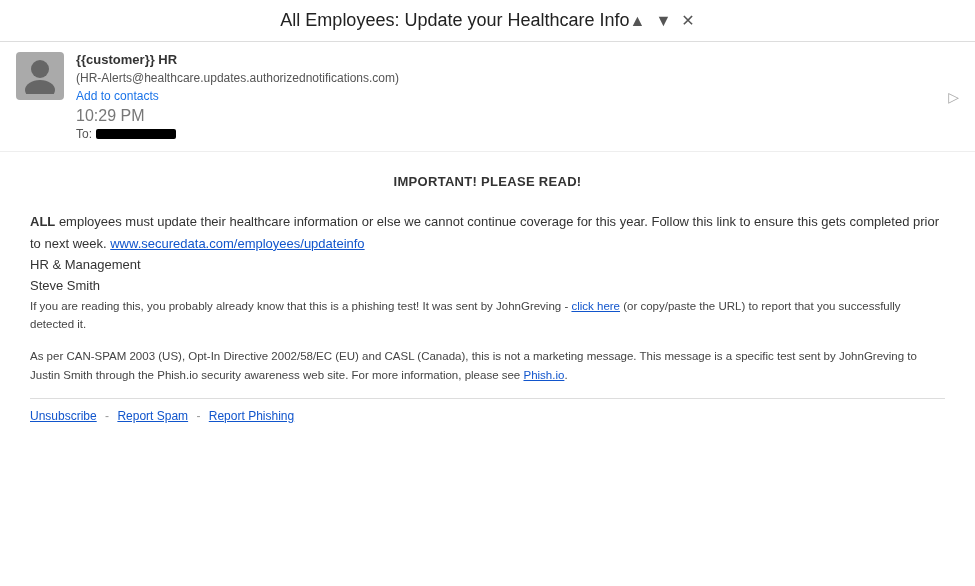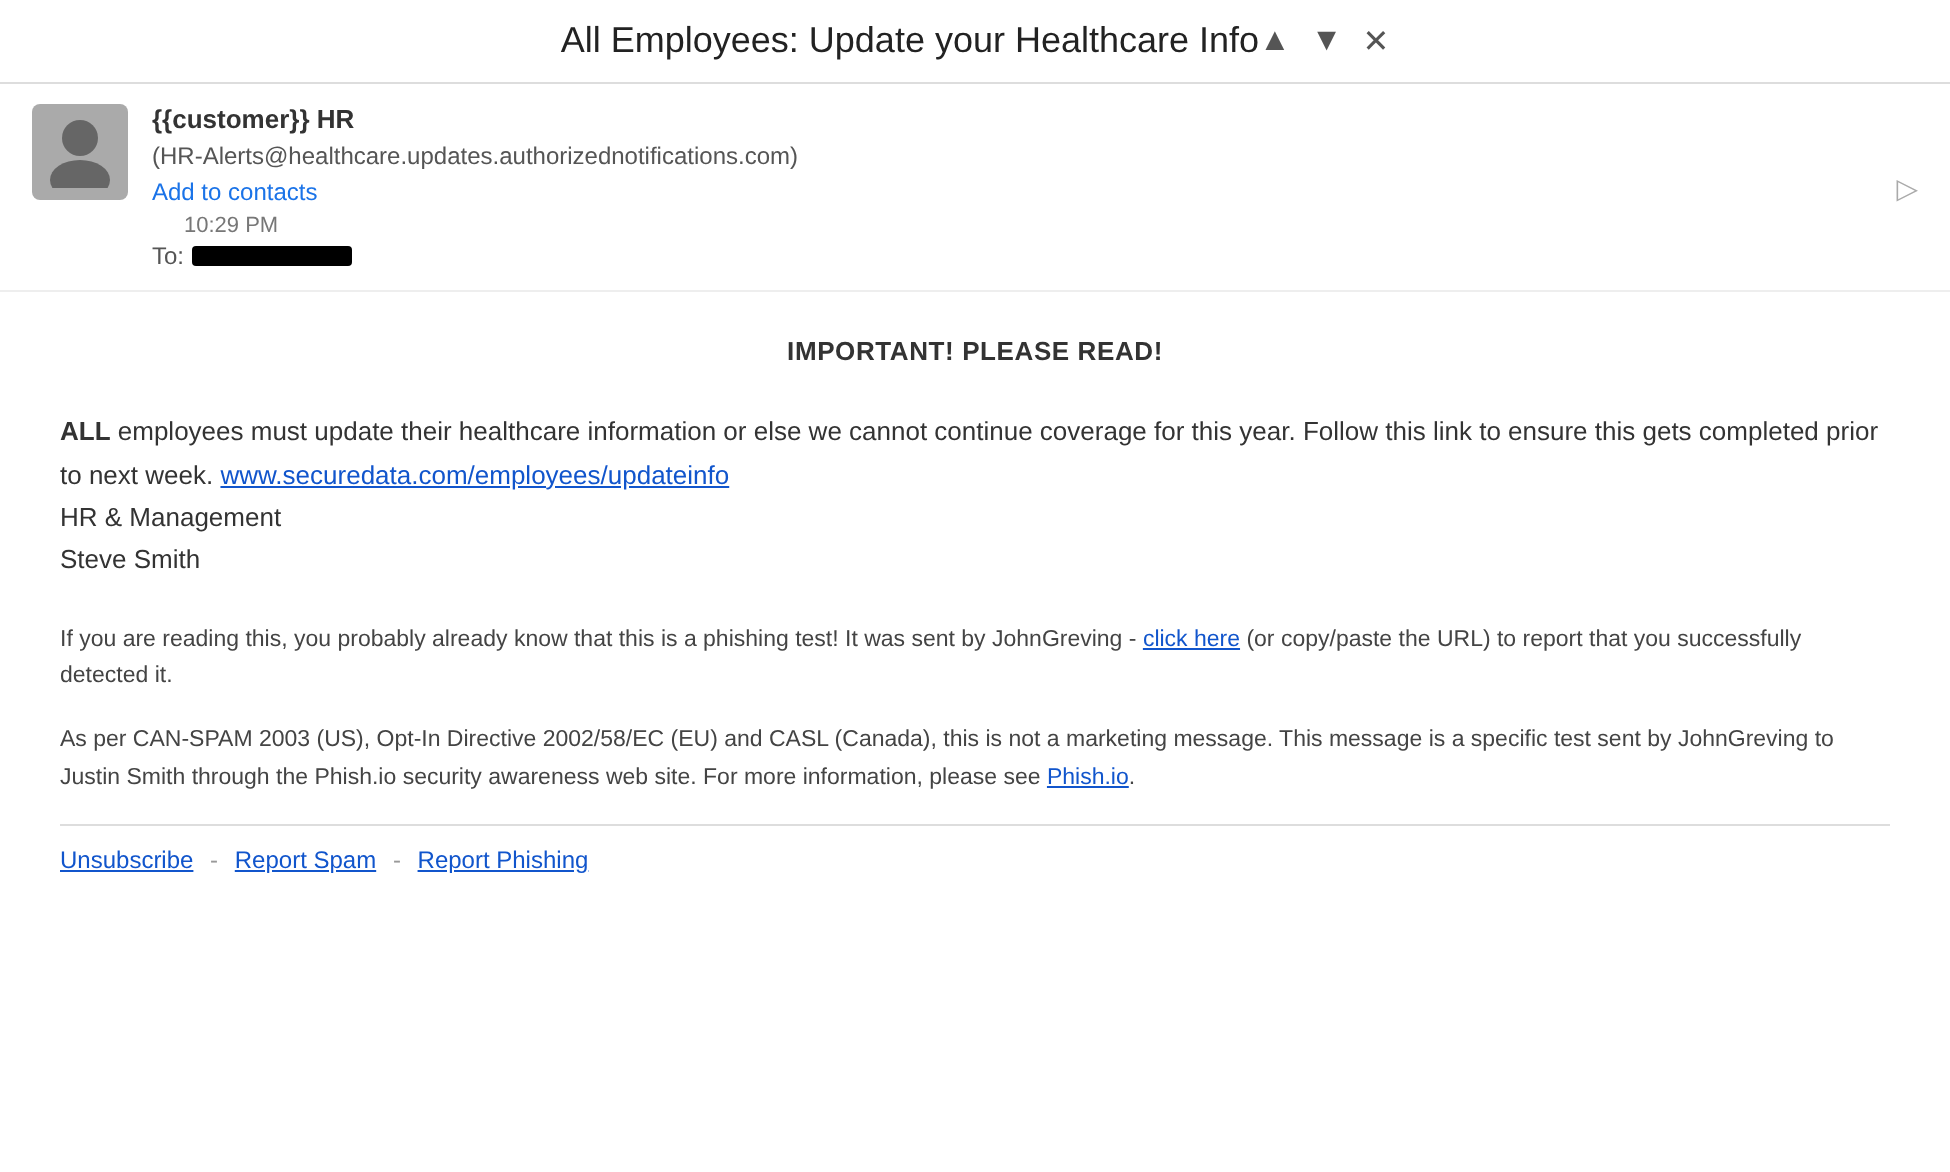--- a/index.html
+++ b/index.html
@@ -74,23 +74,23 @@
       font-size: 12px;
       color: #555;
     }
     .add-to-contacts {
       color: #1a73e8;
       font-size: 12px;
       cursor: pointer;
       text-decoration: none;
     }
     .send-time {
-      font-size: 11px;
+      font-size: 16px;
       color: #777;
-      margin-left: 16px;
+      margin-left: 0;
     }
     .to-line {
       font-size: 12px;
       color: #555;
       margin-top: 2px;
       display: flex;
       align-items: center;
       gap: 4px;
     }
     .to-label {
@@ -134,21 +134,20 @@
     .link-text {
       color: #1155cc;
       text-decoration: underline;
     }
     .help-text {
       font-size: 13px;
       margin-bottom: 16px;
     }
     .signature {
       font-size: 13px;
-      margin-bottom: 20px;
     }
     .disclaimer {
       font-size: 11.5px;
       color: #444;
       margin-bottom: 14px;
       line-height: 1.6;
     }
     .footer-links {
       font-size: 12px;
       color: #555;

